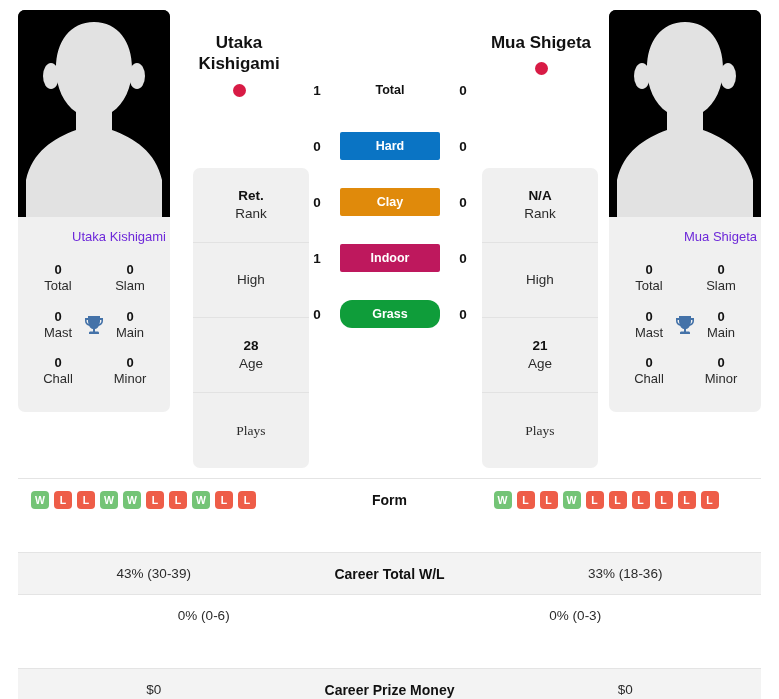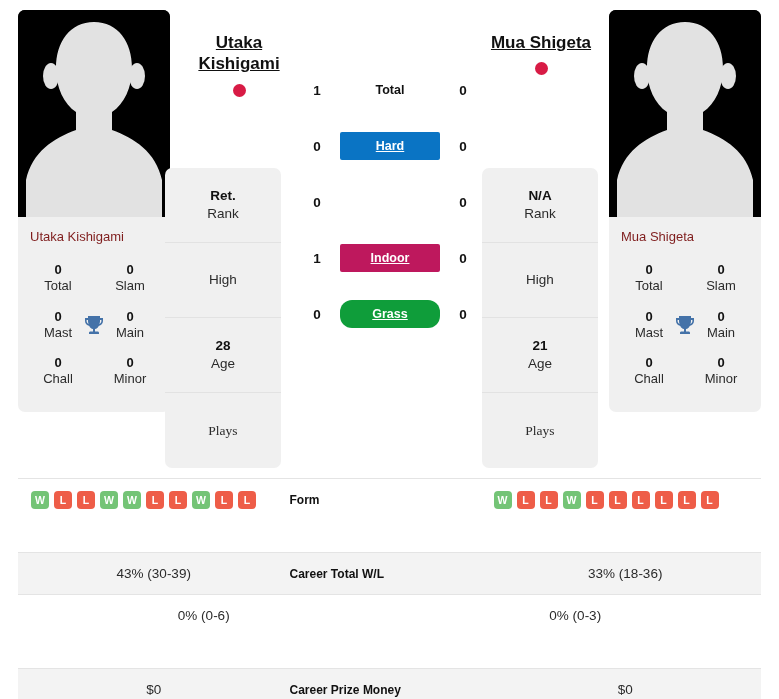--- a/index.html
+++ b/index.html
@@ -36,24 +36,24 @@
 
   .photo {
     height: 207px;
     background: #000000;
     position: relative;
     overflow: hidden;
   }
   .photo svg { display: block; width: 100%; height: 100%; }
 
   .photo-name {
-    text-align: left;
+    text-align: right;
     font-size: 13px;
-    color: #7f1d1d;
-    padding: 12px 4px 14px 12px;
+    color: #6d28d9;
+    padding: 12px 4px 14px 4px;
     background: #f0f0f0;
   }
 
   .titles-grid {
     padding: 0 8px 14px 8px;
     position: relative;
   }
   .trow {
     display: flex;
     justify-content: space-between;
@@ -88,21 +88,21 @@
 
   
   .info-card {
     position: absolute;
     top: 168px;
     width: 116px;
     background: #f0f0f0;
     border-radius: 7px;
     overflow: hidden;
   }
-  .info-card.left  { left: 165px; }
+  .info-card.left  { left: 193px; }
   .info-card.right { left: 482px; }
   .info-sec {
     height: 75px;
     box-sizing: border-box;
     display: flex;
     flex-direction: column;
     align-items: center;
     justify-content: center;
     border-bottom: 1px solid #e2e2e2;
     line-height: 1.3;
@@ -121,21 +121,20 @@
   
   .headline {
     position: absolute;
     top: 32px;
     width: 160px;
     text-align: center;
     font-size: 17px;
     font-weight: bold;
     color: #111;
     line-height: 1.25;
-    text-decoration: underline;
   }
   .headline.left  { left: 159px; }
   .headline.right { left: 461px; }
   .flag-dot {
     width: 13px;
     height: 13px;
     border-radius: 50%;
     background: #d81b45;
     margin: 9px auto 0 auto;
   }
@@ -164,21 +163,20 @@
     width: 100px;
     text-align: center;
     font-size: 12.5px;
     font-weight: bold;
   }
   .h2h-mid.plain { color: #111; }
   .h2h-mid.badge {
     color: #ffffff;
     padding: 7px 0;
     border-radius: 2px;
-    text-decoration: underline;
   }
 
   
   .table {
     position: absolute;
     top: 478px;
     left: 0;
     width: 779px;
   }
   .row {
@@ -190,21 +188,22 @@
   }
   .row.shaded { background: #f3f3f3; margin-top: 32px; }
   .row .side {
     flex: 1 1 0;
     text-align: center;
     font-size: 13.5px;
     color: #2b2b2b;
   }
   .row .mid {
     width: 200px;
-    font-size: 12px;
+    text-align: center;
+    font-size: 14px;
     font-weight: bold;
     color: #111;
   }
   .form-strip {
     display: flex;
     gap: 5px;
     justify-content: flex-start;
     padding-left: 13px;
   }
   .form-strip.right-align { justify-content: flex-start; padding-left: 4px; }
@@ -383,20 +382,21 @@
       <div class="h2h-mid plain">Total</div>
       <div class="h2h-score">0</div>
     </div>
     <div class="h2h-row">
       <div class="h2h-score">0</div>
       <div class="h2h-mid badge" id="badge-hard" style="background: rgb(10, 116, 196);">Hard</div>
       <div class="h2h-score">0</div>
     </div>
     <div class="h2h-row">
       <div class="h2h-score">0</div>
+      <div class="h2h-mid badge" id="badge-clay" style="background: rgb(224, 138, 11);">Clay</div>
       <div class="h2h-score">0</div>
     </div>
     <div class="h2h-row">
       <div class="h2h-score">1</div>
       <div class="h2h-mid badge" id="badge-indoor" style="background: #be185d;">Indoor</div>
       <div class="h2h-score">0</div>
     </div>
     <div class="h2h-row">
       <div class="h2h-score">0</div>
       <div class="h2h-mid badge" id="badge-grass" style="background: rgb(15, 157, 58); border-radius: 12px;">Grass</div>

